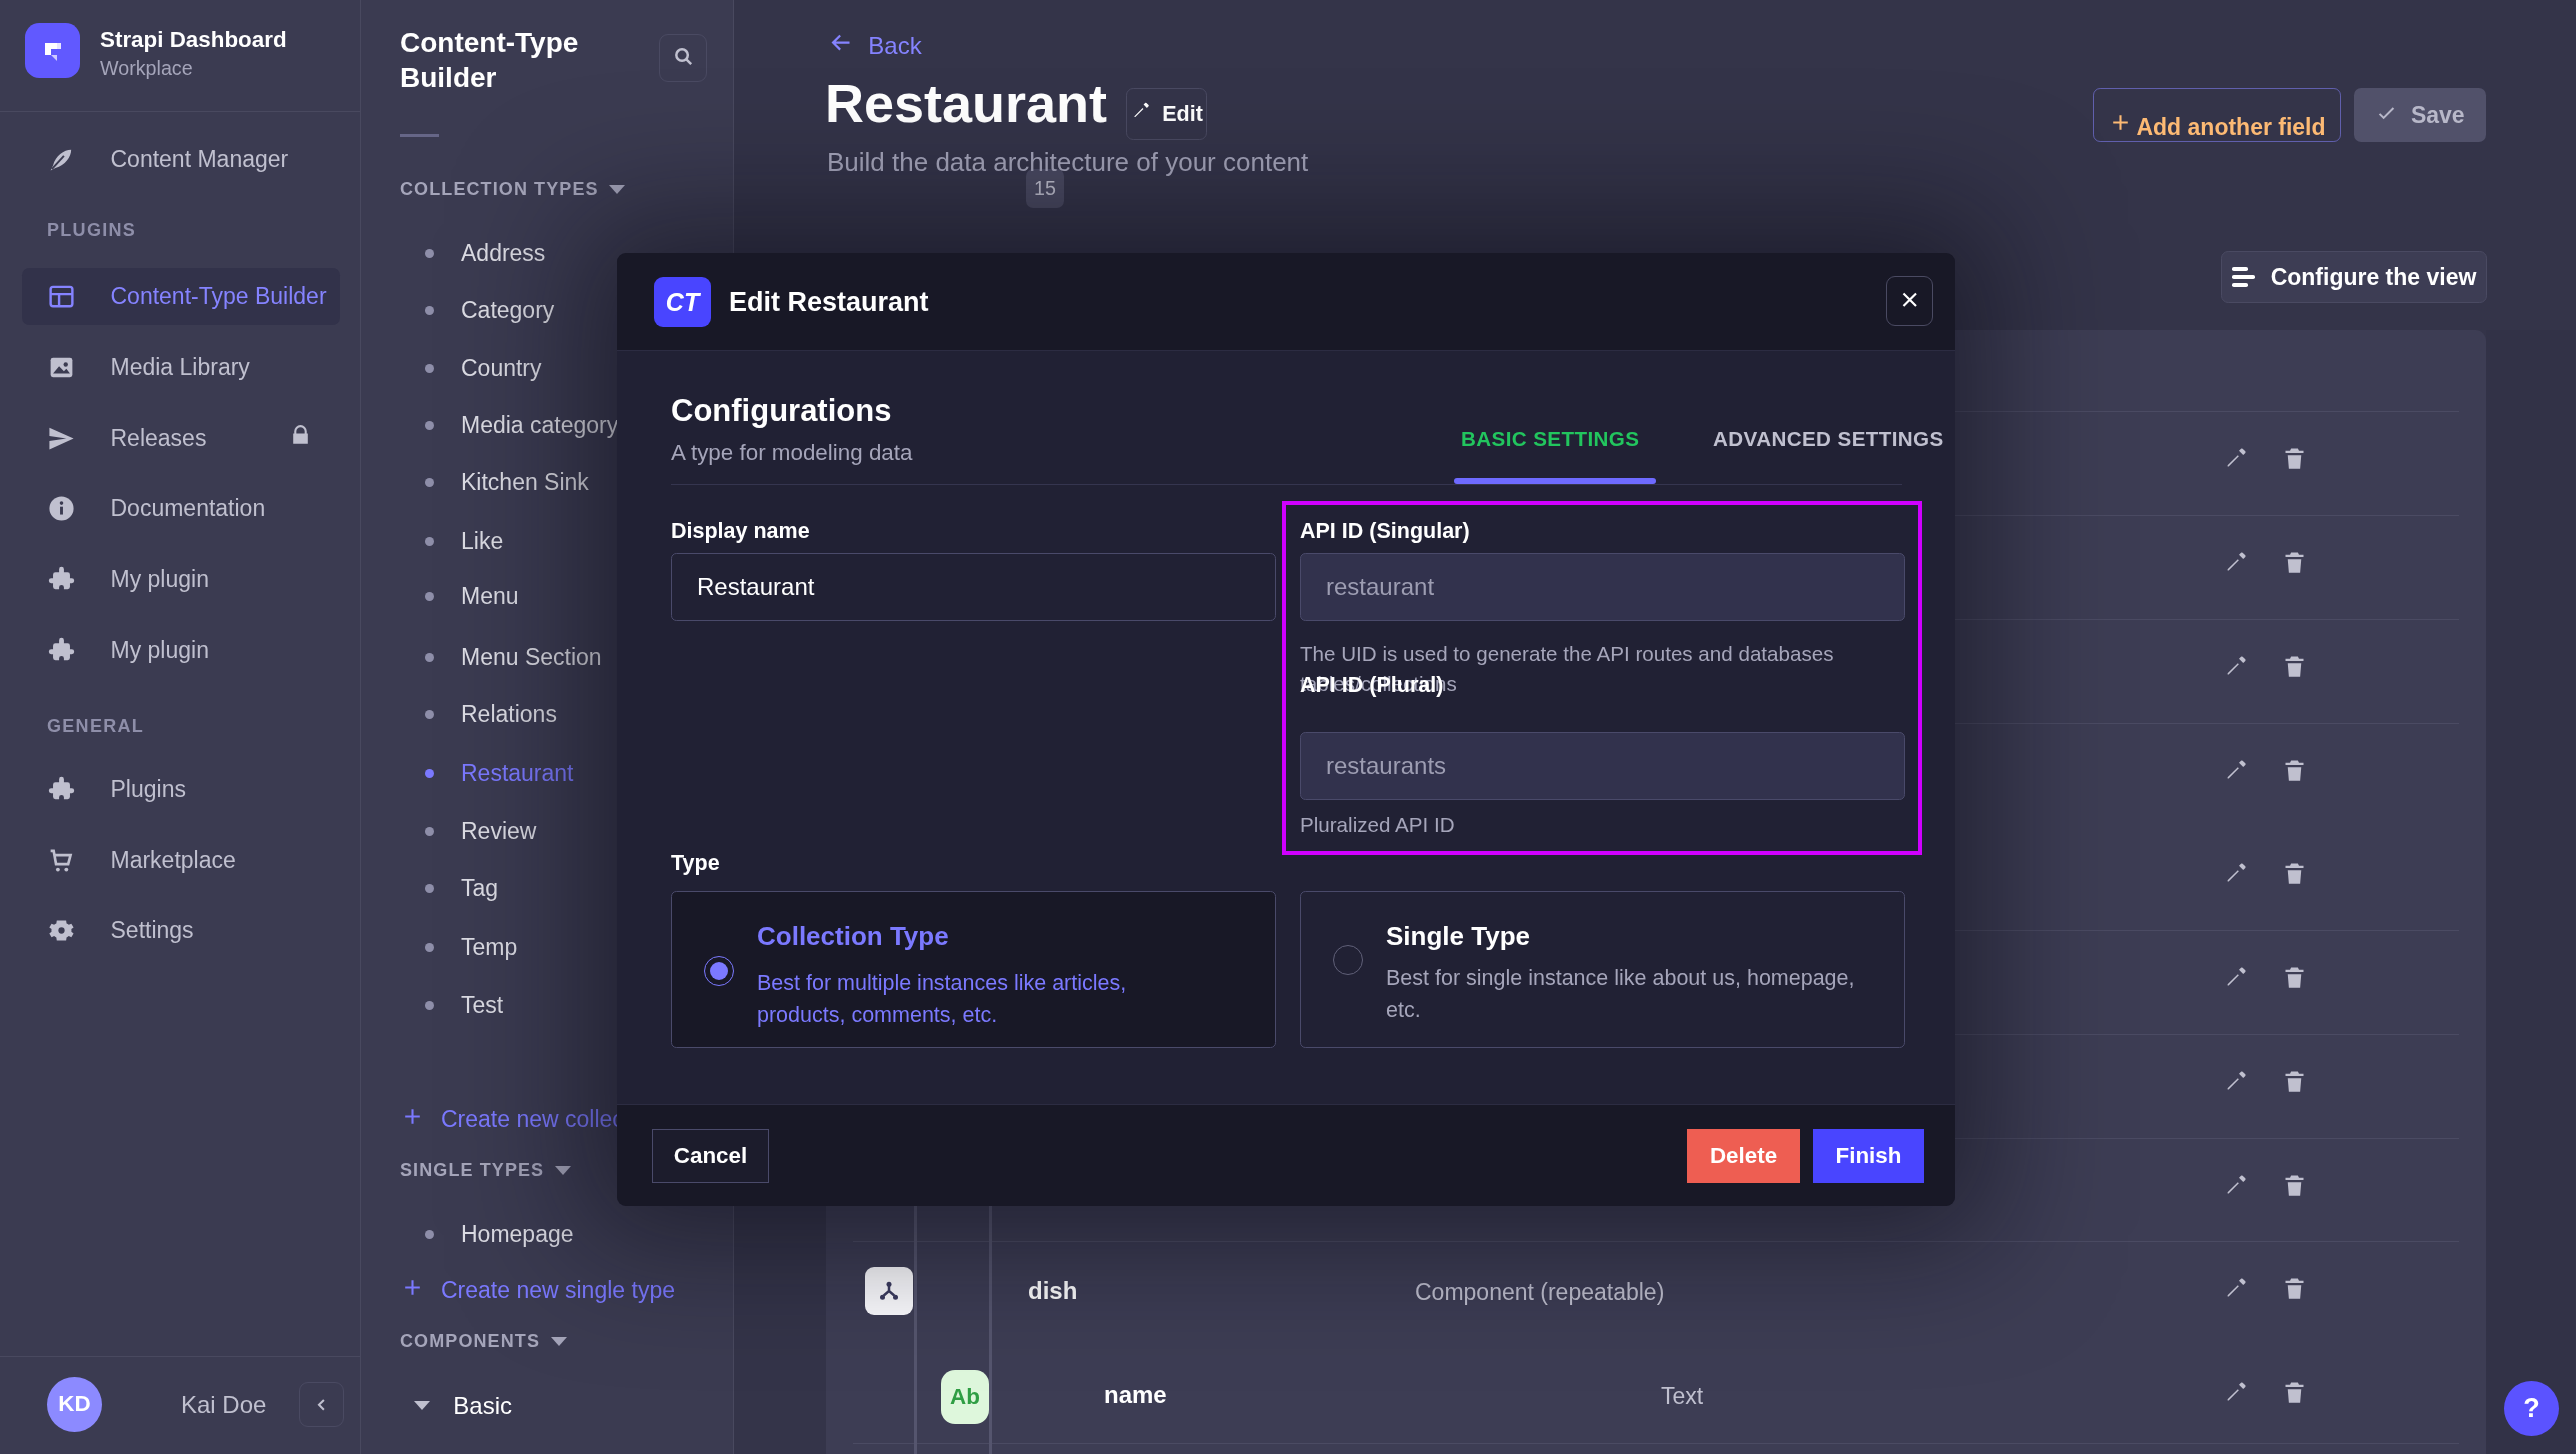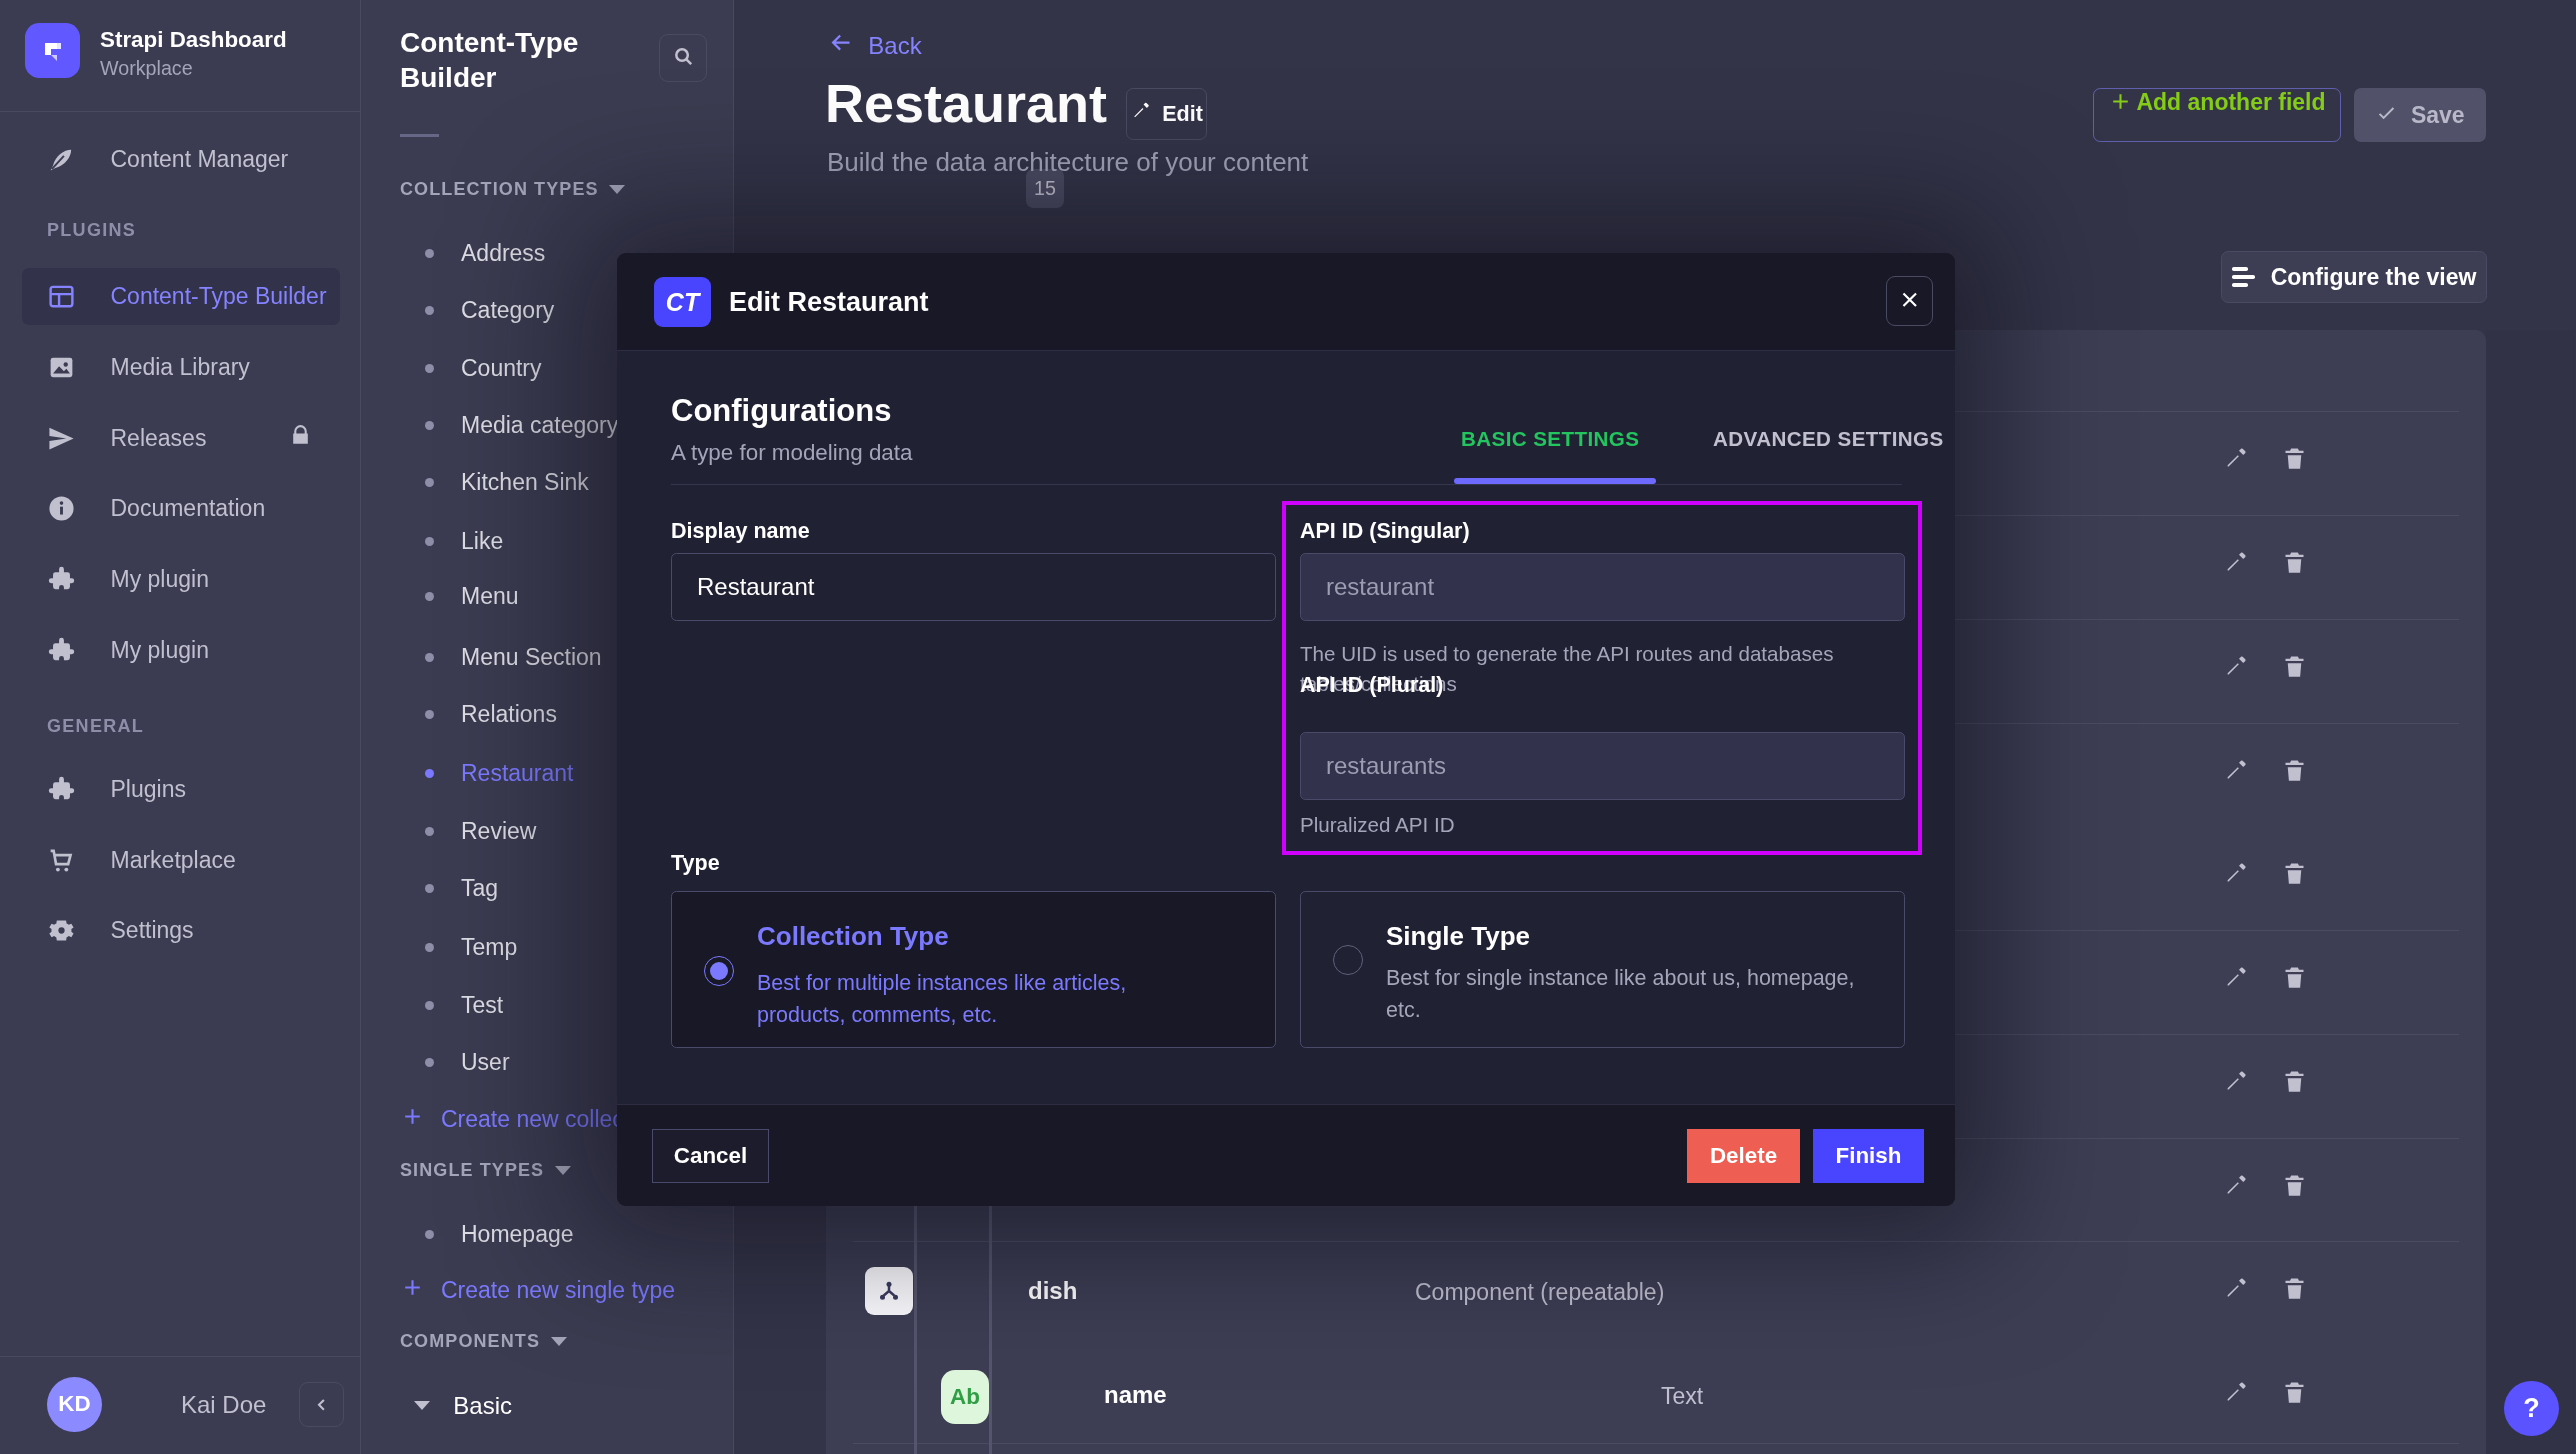--- a/index.html
+++ b/index.html
@@ -60,22 +60,22 @@
   
   .content { position:absolute; left:735px; top:0; width:1841px; height:1454px; }
   .back-link { position:absolute; left:92px; top:29px; display:flex; align-items:center; gap:14.3px;
                color:#8583ff; font-size:24px; }
   .page-title { position:absolute; left:90px; top:72px; font-size:54px; font-weight:bold; color:#ffffff; }
   .edit-btn { position:absolute; left:391px; top:88px; width:81px; height:52px; border-radius:7.2px;
               border:0.9px solid #4a4a62; color:#ffffff; font-size:21.5px; font-weight:bold;
               display:flex; align-items:center; justify-content:center; gap:10.7px; }
   .page-sub { position:absolute; left:92px; top:147px; font-size:26px; color:#a5a5ba; }
   .add-field-btn { position:absolute; left:1358px; top:88px; width:248px; height:54px; border-radius:7.2px;
-                   border:0.9px solid rgba(133,131,255,.55); color:#84cc16; font-size:23px; font-weight:bold;
-                   display:flex; align-items:flex-start; justify-content:center; gap:3px; }
+                   border:0.9px solid rgba(133,131,255,.55); color:#fdba74; font-size:23px; font-weight:bold;
+                   display:flex; align-items:flex-end; justify-content:center; gap:3px; }
   .save-btn { position:absolute; left:1619px; top:88px; width:132px; height:54px; border-radius:7.2px;
               background:#51516a; color:#b8b8c9; font-size:23px; font-weight:bold;
               display:flex; align-items:center; justify-content:center; gap:12.5px; }
   .configure-btn { position:absolute; left:1486px; top:251px; width:266px; height:52px; border-radius:7.2px;
                    border:0.9px solid #4a4a62; color:#ffffff; font-size:23px; font-weight:bold;
                    display:flex; align-items:center; justify-content:center; gap:16px; background:#3d3d54; }
   .filter-ic { display:flex; flex-direction:column; gap:4.5px; }
   .filter-ic i { display:block; height:3.6px; background:#ffffff; border-radius:1.8px; }
 
   
@@ -339,24 +339,20 @@
         <span>Tag</span>
       </div>
     <div class="ct-item" style="top:919px">
         <span class="dot"></span>
         <span>Temp</span>
       </div>
     <div class="ct-item" style="top:977px">
         <span class="dot"></span>
         <span>Test</span>
       </div>
-    <div class="ct-item" style="top:1034px">
-        <span class="dot"></span>
-        <span>User</span>
-      </div>
 
     <div class="create-link" style="top:1092px">
       <span><svg width="25" height="25" viewBox="0 0 24 24" fill="currentColor">
             <path d="M11 5h2v6h6v2h-6v6h-2v-6H5v-2h6z"></path>
           </svg></span>
       <span>Create new collection</span>
     </div>
 
     <div class="ptype-h" style="top:1160px">
       <span>SINGLE TYPES</span>

